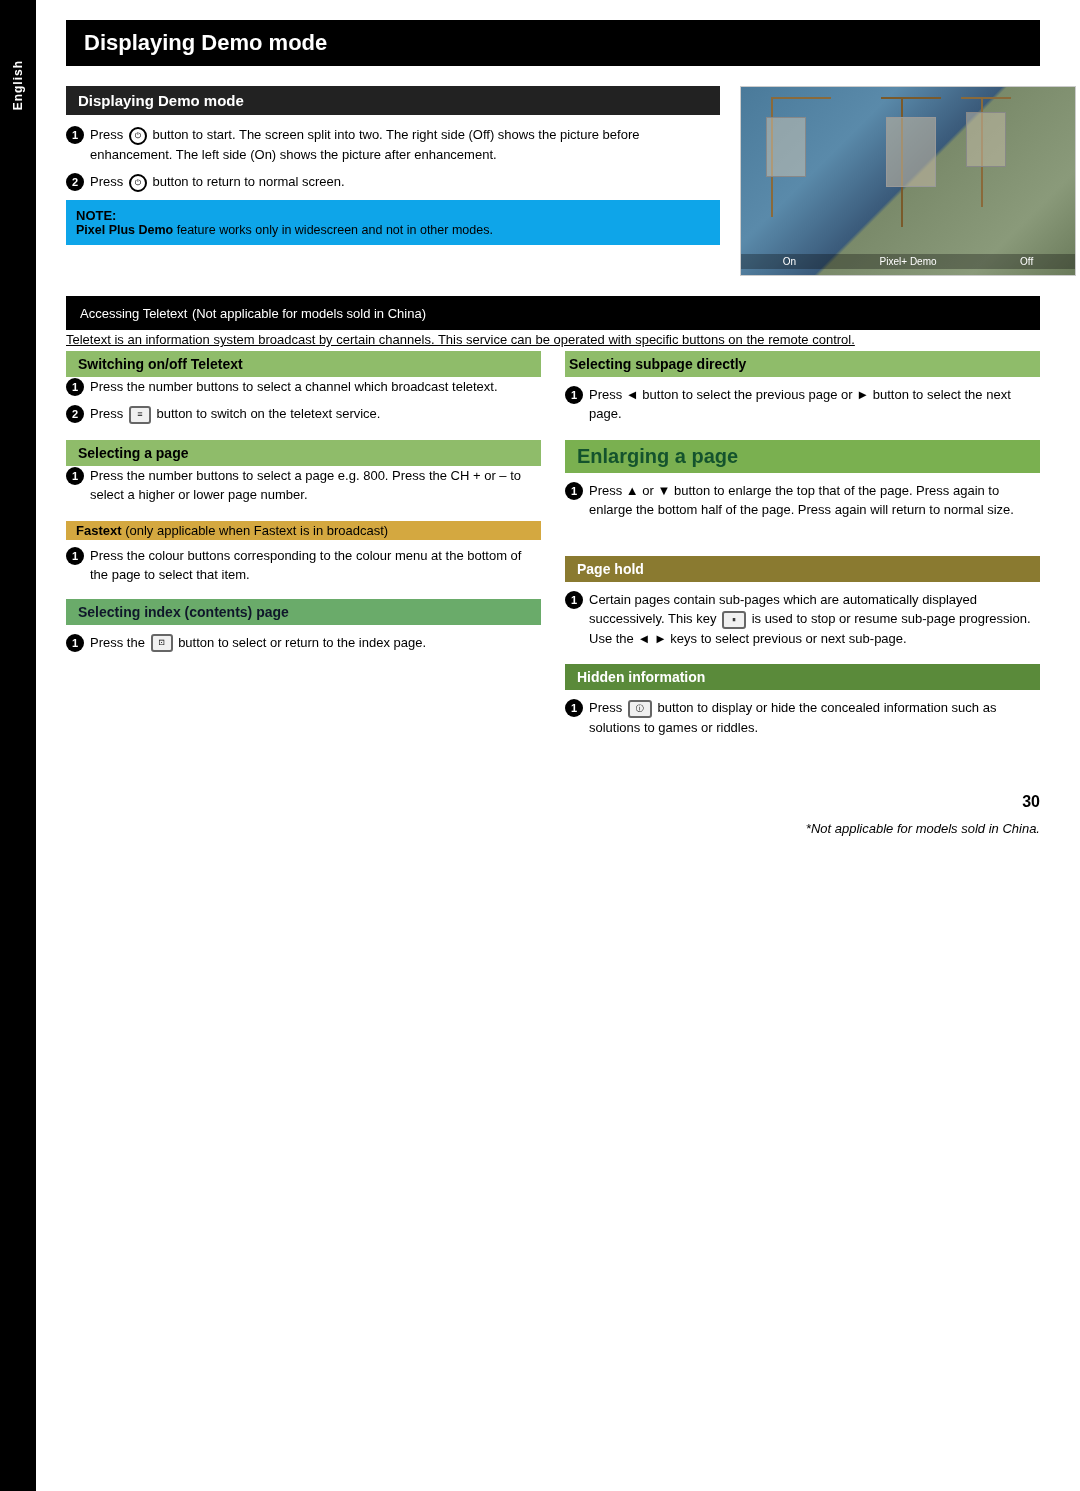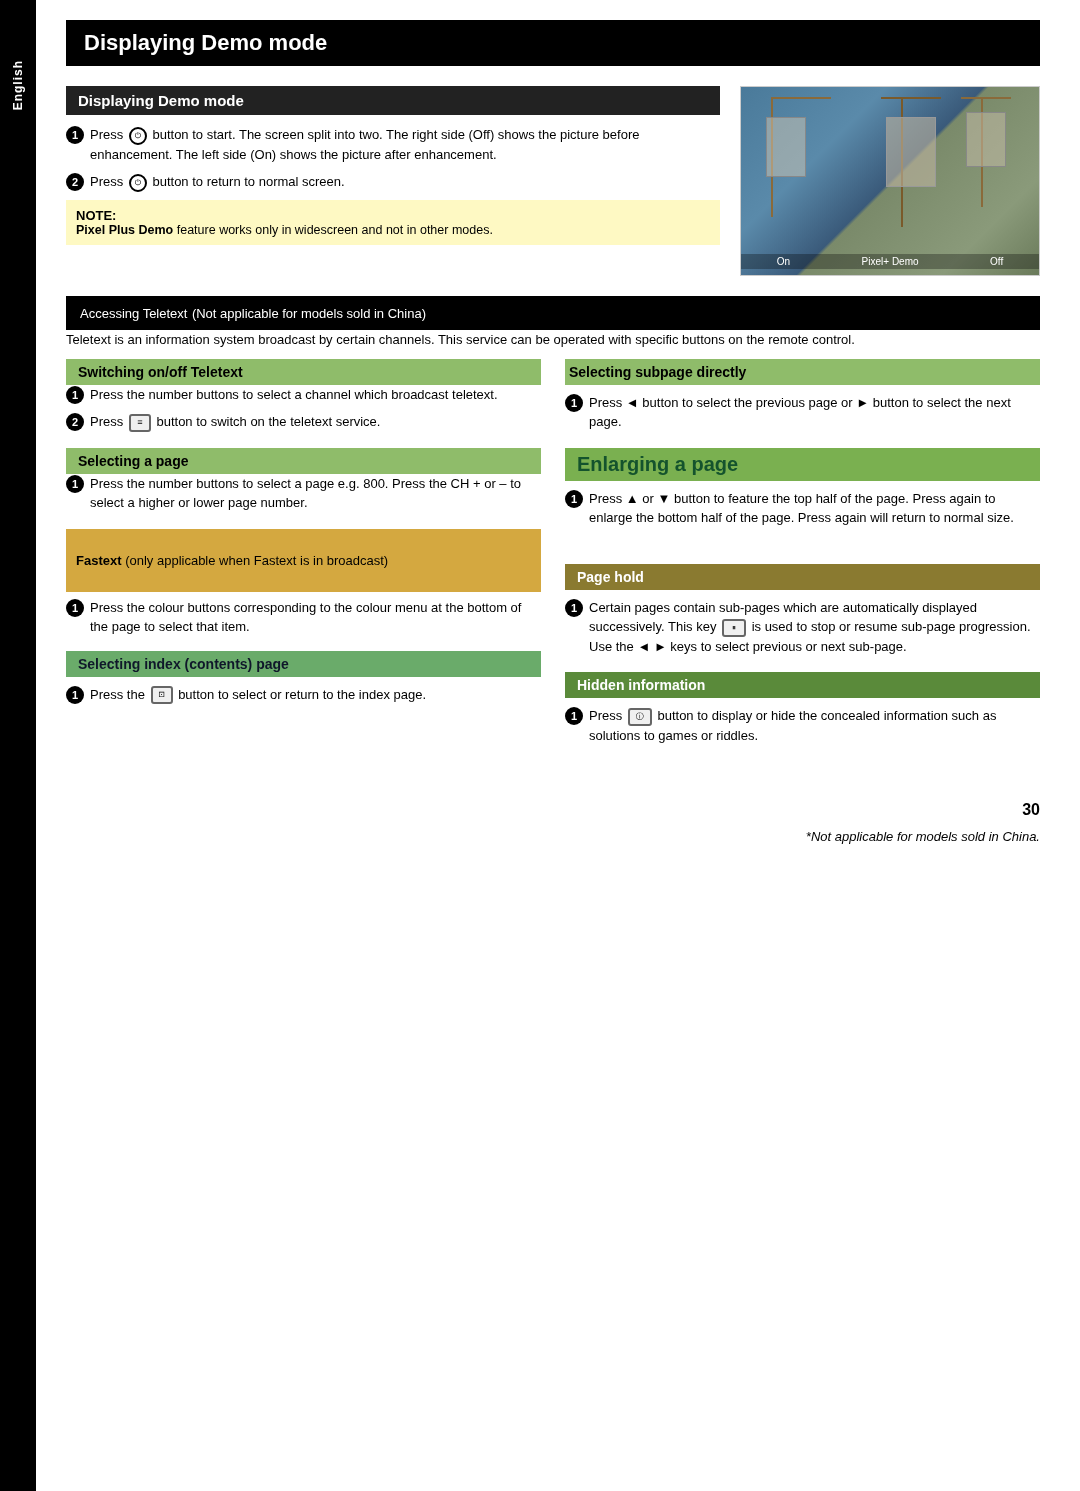--- a/index.html
+++ b/index.html
@@ -103,21 +103,21 @@
       flex-shrink: 0;
       margin-top: 1px;
     }
 
     .step-text {
       flex: 1;
       line-height: 1.5;
     }
 
     .note-box {
-      background: #fef9c3;
+      background: #0ea5e9;
       padding: 8px 10px;
       margin-top: 8px;
       font-size: 12.5px;
     }
 
     .note-box .note-title {
       font-weight: bold;
       font-size: 13px;
     }
 
@@ -129,22 +129,23 @@
       font-size: 16px;
       font-weight: bold;
     }
 
     .teletext-header span {
       font-weight: normal;
       font-size: 13px;
     }
 
     .teletext-intro {
-      margin-bottom: 8px;
+      margin-bottom: 0;
       line-height: 1.6;
+      text-decoration: underline;
     }
 
     
     .two-col {
       display: flex;
       gap: 24px;
     }
 
     .col-left, .col-right {
       flex: 1;
@@ -158,21 +159,21 @@
       background: #8fbc6a;
       color: #000;
       padding: 5px 12px;
       font-size: 14px;
       font-weight: bold;
     }
 
     .fastext-box {
       background: #d4a840;
       color: #000;
-      padding: 24px 10px;
+      padding: 2px 10px;
       margin: 6px 0;
       font-size: 13px;
     }
 
     .fastext-box strong {
       font-weight: bold;
     }
 
     .index-section {
       background: #6aab6a;
@@ -207,21 +208,21 @@
       border-radius: 50%;
       border: 2px solid #000;
       font-size: 9px;
       vertical-align: middle;
       margin: 0 2px;
       position: relative;
     }
 
     
     .demo-img-container {
-      width: 300px;
+      width: 336px;
       height: 190px;
       background: linear-gradient(to right, #3a6a8a 0%, #3a6a8a 45%, #555 45%, #555 55%, #7a6a4a 55%, #7a6a4a 100%);
       position: relative;
       border: 1px solid #ccc;
     }
 
     .demo-img-labels {
       position: absolute;
       bottom: 6px;
       left: 0;
@@ -407,21 +408,21 @@
           <div class="step-item">
             <span class="step-num">1</span>
             <span class="step-text">Press ◄ button to select the previous page or ► button to select the next page.</span>
           </div>
         </div>
 
         <div class="subsection">
           <div class="sub-header-enlarge">Enlarging a page</div>
           <div class="step-item">
             <span class="step-num">1</span>
-            <span class="step-text">Press ▲ or ▼ button to feature the top half of the page. Press again to enlarge the bottom half of the page. Press again will return to normal size.</span>
+            <span class="step-text">Press ▲ or ▼ button to enlarge the top that of the page. Press again to enlarge the bottom half of the page. Press again will return to normal size.</span>
           </div>
         </div>
 
         <div class="subsection">
           <div class="sub-header-pagehold">Page hold</div>
           <div class="step-item">
             <span class="step-num">1</span>
             <span class="step-text">
               Certain pages contain sub-pages which are automatically displayed successively.
               This key <span class="icon-square" style="font-size:8px;width:24px;">⏸</span> is used to stop or resume sub-page progression. Use the ◄ ► keys to select previous or next sub-page.

